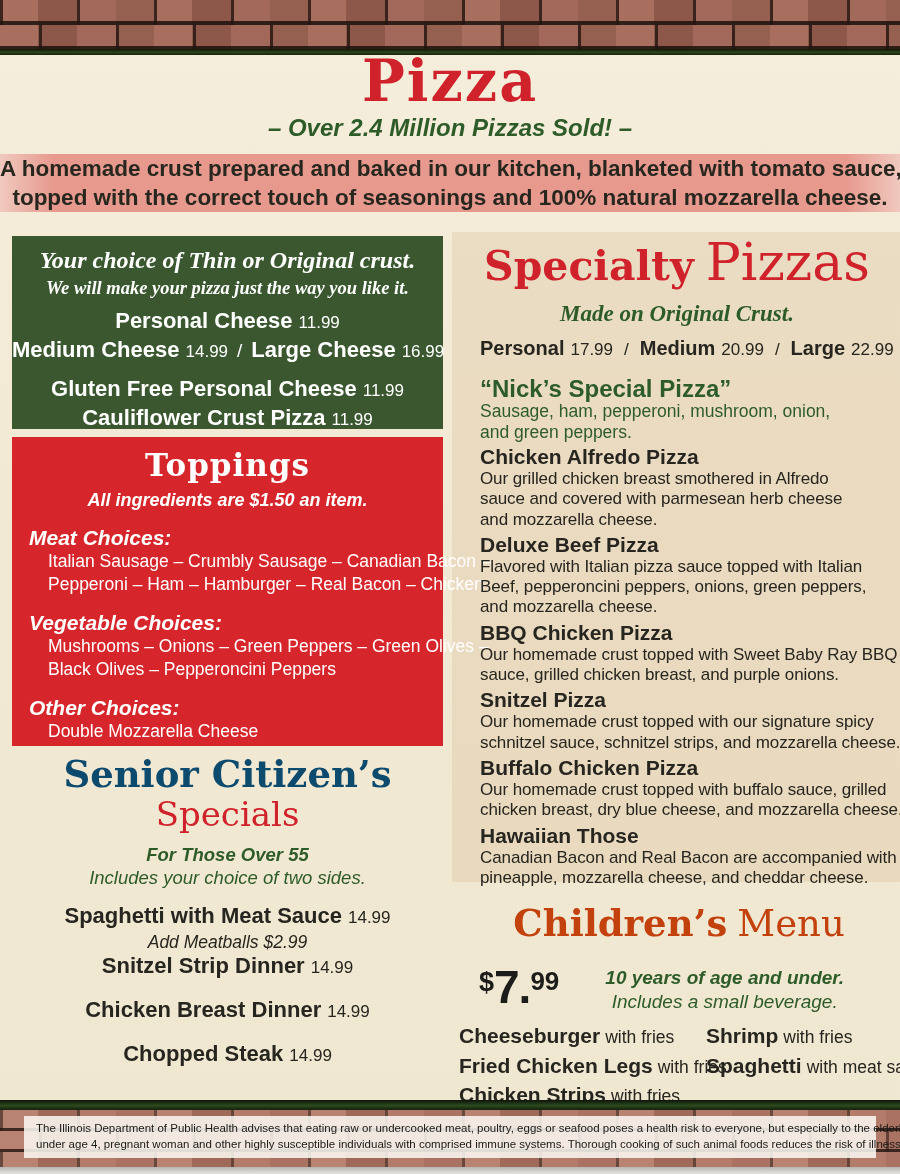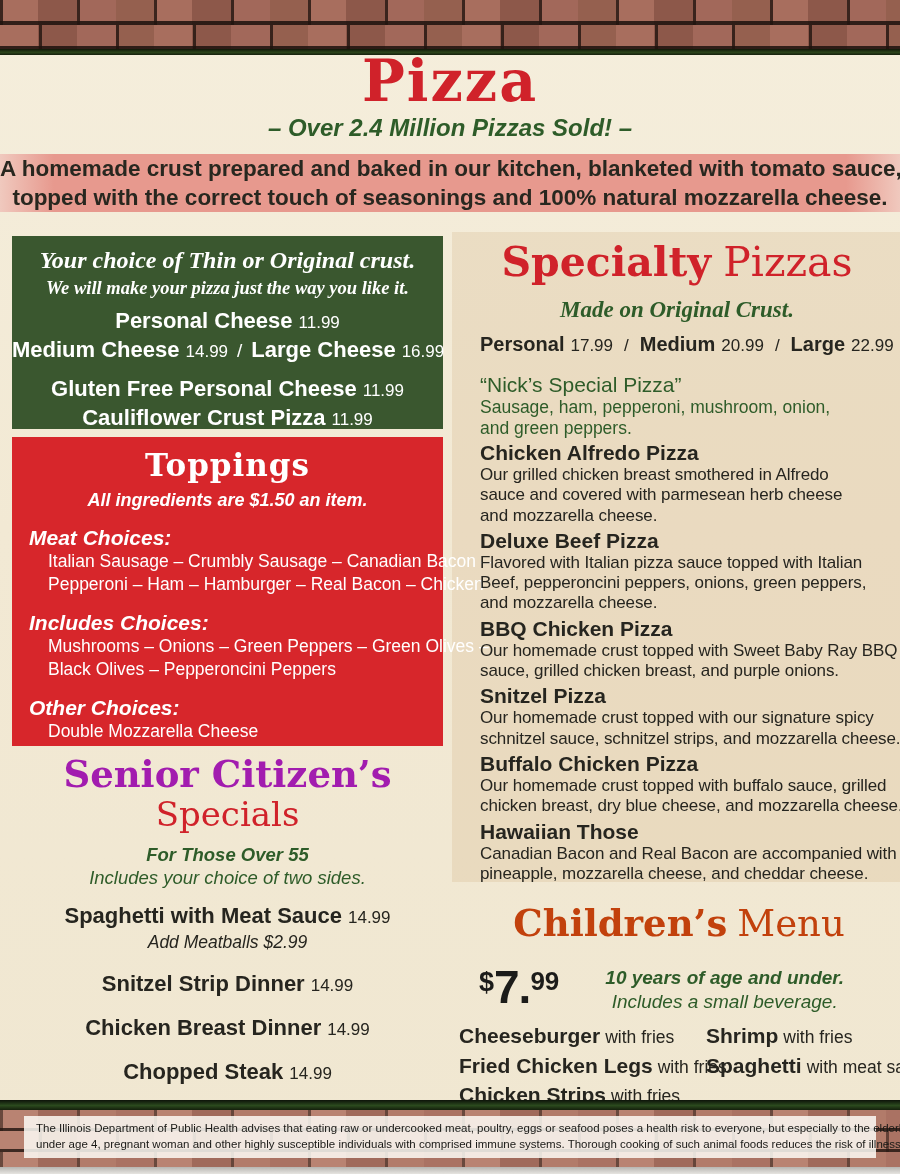--- a/index.html
+++ b/index.html
@@ -79,42 +79,42 @@
   .red-box { position:absolute; left:12px; top:437px; width:431px; height:309px;
     background:#d7262b; color:#fff; box-sizing:border-box; }
   .tp-h { font-family:"DejaVu Serif",serif; font-weight:bold; font-size:31px;
     text-align:center; padding-top:10px; letter-spacing:1px; }
   .tp-note { font-weight:bold; font-style:italic; font-size:18px; text-align:center; margin-top:7px; }
   .tp-label { font-weight:bold; font-style:italic; font-size:21px; padding-left:17px; margin-top:15px; }
   .tp-line { font-size:17.5px; line-height:23px; padding-left:36px; white-space:nowrap; }
 
   
   .senior { position:absolute; left:12px; top:753px; width:431px; text-align:center; }
-  .sr-h1 { font-family:"DejaVu Serif",serif; font-weight:bold; font-size:37px; line-height:42px; color:#a21caf; }
+  .sr-h1 { font-family:"DejaVu Serif",serif; font-weight:bold; font-size:37px; line-height:42px; color:#0c4a6e; }
   .sr-h2 { font-family:"DejaVu Serif",serif; font-weight:normal; font-size:34px; line-height:38px; color:#d0222a; }
   .sr-n1 { margin-top:10px; font-weight:bold; font-style:italic; font-size:18.5px; line-height:23px; color:#2e5c29; }
   .sr-n2 { font-style:italic; font-size:18.5px; line-height:23px; color:#2e5c29; }
   .sr-item { font-size:22px; font-weight:bold; line-height:26px; white-space:nowrap; }
   .sr-sub { font-style:italic; font-size:17.5px; font-weight:400; line-height:22px; }
-  .mt14 { margin-top:14px; } .mt18 { margin-top:18px; } .mt16 { margin-top:16px; }
+  .mt14 { margin-top:14px; } .mt18 { } .mt16 { margin-top:16px; }
 
   
   .right-wash { position:absolute; left:452px; top:232px; width:448px; height:650px;
     background:rgba(216,186,146,.30); }
   .specialty { position:absolute; left:459px; top:238px; width:436px; }
   .sp-head { text-align:center; font-family:"DejaVu Serif",serif; color:#d0222a; line-height:48px; white-space:nowrap; }
   .sp-w1 { font-weight:bold; font-size:41px; }
-  .sp-w2 { font-weight:normal; font-size:41px; margin-left:12px; }
+  .sp-w2 { font-weight:normal; font-size:52px; margin-left:12px; }
   .sp-note { text-align:center; font-family:"Liberation Serif",serif; font-style:italic;
     font-weight:bold; font-size:23px; line-height:26px; margin-top:2px; color:#2e5c29; }
   .sp-sizes { padding-left:21px; margin-top:8px; font-size:20px; font-weight:bold; line-height:26px; white-space:nowrap; }
   .sp-sizes .pr { font-size:17px; }
   .sp-sizes .sep { font-size:17px; margin:0 11px; }
   .ft { padding-left:21px; margin-top:14px; color:#2e5c29; }
-  .ft-name { font-size:21px; font-weight:normal; line-height:24px; white-space:nowrap; }
+  .ft-name { font-size:24px; font-weight:bold; line-height:24px; white-space:nowrap; }
   .ft-line { font-size:17.5px; line-height:20.5px; white-space:nowrap; }
   .pz { padding-left:21px; margin-top:3px; }
   .pz-name { font-size:21px; font-weight:bold; line-height:24px; white-space:nowrap; }
   .pz-line { font-size:17px; line-height:20.3px; letter-spacing:-0.1px; white-space:nowrap; }
 
   
   .children { position:absolute; left:459px; top:900px; width:440px; }
   .ch-head { text-align:center; font-family:"DejaVu Serif",serif; color:#c2410c; line-height:46px; white-space:nowrap; }
   .ch-w1 { font-weight:bold; font-size:37px; }
   .ch-w2 { font-weight:normal; font-size:37px; margin-left:10px; }
@@ -168,21 +168,21 @@
   </div>
 
   <div class="red-box">
     <div class="tp-h slab">Toppings</div>
     <div class="tp-note">All ingredients are $1.50 an item.</div>
 
     <div class="tp-label">Meat Choices:</div>
     <div class="tp-line">Italian Sausage – Crumbly Sausage – Canadian Bacon –</div>
     <div class="tp-line">Pepperoni – Ham – Hamburger – Real Bacon – Chicken</div>
 
-    <div class="tp-label">Includes Choices:</div>
+    <div class="tp-label">Vegetable Choices:</div>
     <div class="tp-line">Mushrooms – Onions – Green Peppers – Green Olives –</div>
     <div class="tp-line">Black Olives – Pepperoncini Peppers</div>
 
     <div class="tp-label">Other Choices:</div>
     <div class="tp-line">Double Mozzarella Cheese</div>
   </div>
 
   <div class="senior">
     <div class="sr-h1">Senior Citizen’s</div>
     <div class="sr-h2">Specials</div>

